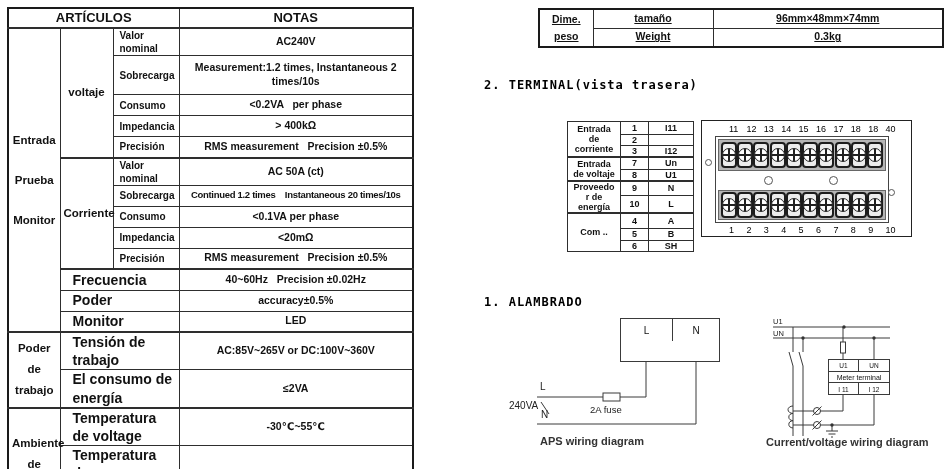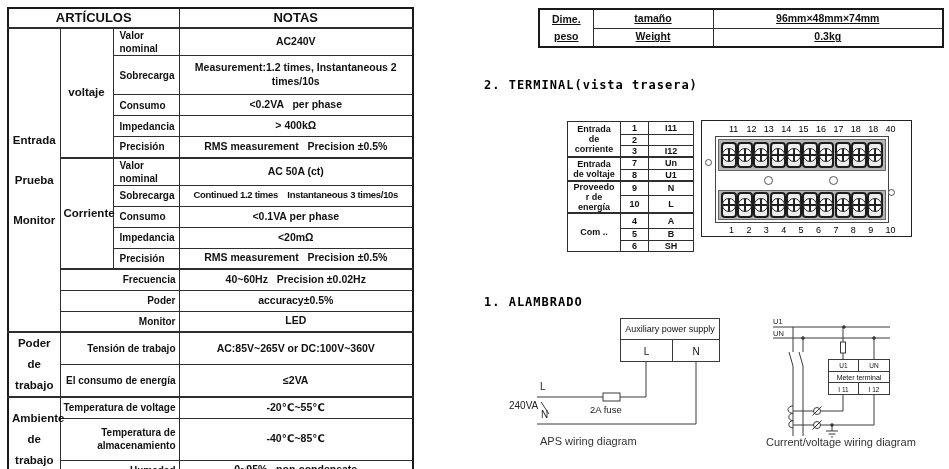--- a/index.html
+++ b/index.html
@@ -9,21 +9,21 @@
   
   table { border-collapse:collapse; table-layout:fixed; position:absolute; }
   td { border:1px solid #2e2e2e; text-align:center; vertical-align:middle;
        font-weight:bold; white-space:pre-wrap; line-height:1.3; padding:0 3px; }
 
   
   .spec { left:7px; top:7px; width:405px; border:2px solid #1a1a1a; }
   .spec td { font-size:10.5px; }
   .spec .hdr td { font-size:13px; border-bottom-width:2px; height:20px; }
   .spec td.k  { text-align:left; padding-left:6px; font-size:10px; }
-  .spec td.km { text-align:right; padding-left:0; font-size:10px; }
+  .spec td.km { text-align:left; padding-left:12px; font-size:14px; }
   .spec td.grp { font-size:11.5px; white-space:pre-line; }
   .spec td.g-ent { line-height:40px; }
   .spec td.g-two { line-height:21px; }
   .spec tr.sec td { border-top-width:2px; }
   .spec td.v9 { font-size:9.5px; letter-spacing:-0.3px; }
 
   
   .dim { left:538px; top:8px; width:404px; border:2px solid #1a1a1a; }
   .dim td { font-size:10.5px; height:19px;text-decoration:underline; }
   .dim td.grp { white-space:pre-line; line-height:17px; }
@@ -82,21 +82,21 @@
   .mb-row:last-child { border-bottom:none; }
   .mb-row .c { flex:0 0 30px; border-right:1px solid #3a3a3a;
                display:flex; align-items:center; justify-content:center; }
   .mb-row .c:last-child { flex:1; border-right:none; }
   .mb-mid { height:11px; border-bottom:1px solid #3a3a3a; display:flex; align-items:center;
             justify-content:center; font-size:7px; }
 
   .wlabel { position:absolute; font-size:10px; color:#222; }
   .wlabel.small { font-size:7.5px; }
   .wlabel.fuse { font-size:9.5px; }
-  .caption { position:absolute; font-size:11px; color:#333; }
+  .caption { position:absolute; font-size:11px; color:#333;font-weight:bold; }
 </style>
 </head>
 <body>
 
 <table class="spec">
   <colgroup>
       <col style="width:52px">
       <col style="width:53px">
       <col style="width:66px">
       <col style="width:234px">
@@ -131,21 +131,21 @@
     <td class="k">Precisión</td>
     <td>RMS measurement   Precision ±0.5%</td>
   </tr>
   <tr class="sec" style="height:21px">
     <td rowspan="5" class="grp">Corriente</td>
     <td class="k">Valor nominal</td>
     <td>AC 50A (ct)</td>
   </tr>
   <tr style="height:21px">
     <td class="k">Sobrecarga</td>
-    <td class="v9">Continued 1.2 times    Instantaneous 3 times/10s</td>
+    <td class="v9">Continued 1.2 times    Instantaneous 20 times/10s</td>
   </tr>
   <tr style="height:21px">
     <td class="k">Consumo</td>
     <td>&lt;0.1VA per phase</td>
   </tr>
   <tr style="height:21px">
     <td class="k">Impedancia</td>
     <td>&lt;20mΩ</td>
   </tr>
   <tr style="height:21px">
@@ -171,21 +171,21 @@
     <td>AC:85V~265V or DC:100V~360V</td>
   </tr>
   <tr style="height:21px">
     <td colspan="2" class="km">El consumo de energía</td>
     <td>≤2VA</td>
   </tr>
   <tr class="sec" style="height:21px">
     <td rowspan="3" class="grp g-two">Ambiente
 de trabajo</td>
     <td colspan="2" class="km">Temperatura de voltage</td>
-    <td>-20℃~55℃</td>
+    <td>-30℃~55℃</td>
   </tr>
   <tr style="height:42px">
     <td colspan="2" class="km">Temperatura de
 almacenamiento</td>
     <td>-40℃~85℃</td>
   </tr>
   <tr style="height:21px">
     <td colspan="2" class="km">Humedad</td>
     <td>0~95%,  non-condensate</td>
   </tr>
@@ -370,21 +370,20 @@
   <path d="M828.5,434 H835.5"></path>
   <path d="M831,437 H833"></path>
 
   <circle class="dot" cx="844" cy="327" r="1.7"></circle>
   <circle class="dot" cx="803" cy="338" r="1.7"></circle>
   <circle class="dot" cx="874" cy="338" r="1.7"></circle>
   <circle class="dot" cx="832" cy="425" r="1.7"></circle>
 </svg>
 
 <div class="aps-box">
-  <div class="aps-title">Auxiliary power supply</div>
   <div class="aps-cells">
     <div class="c">L</div>
     <div class="c">N</div>
   </div>
 </div>
 <span class="wlabel" style="left:540px; top:381px;">L</span>
 <span class="wlabel" style="left:509px; top:400px;">240VA</span>
 <span class="wlabel" style="left:541px; top:409px;">N</span>
 <span class="wlabel fuse" style="left:590px; top:404px;">2A fuse</span>
 <div class="caption" style="left:540px; top:435px;">APS wiring diagram</div>

